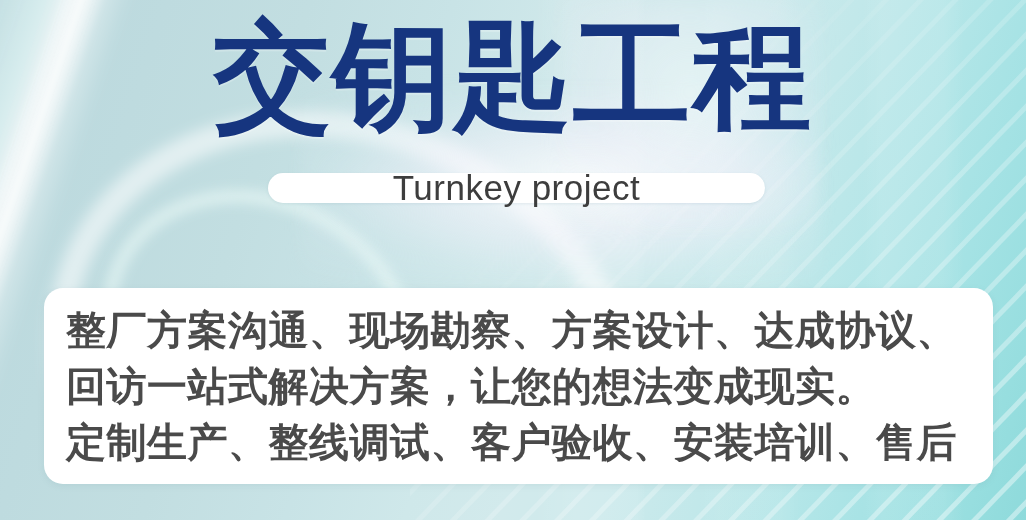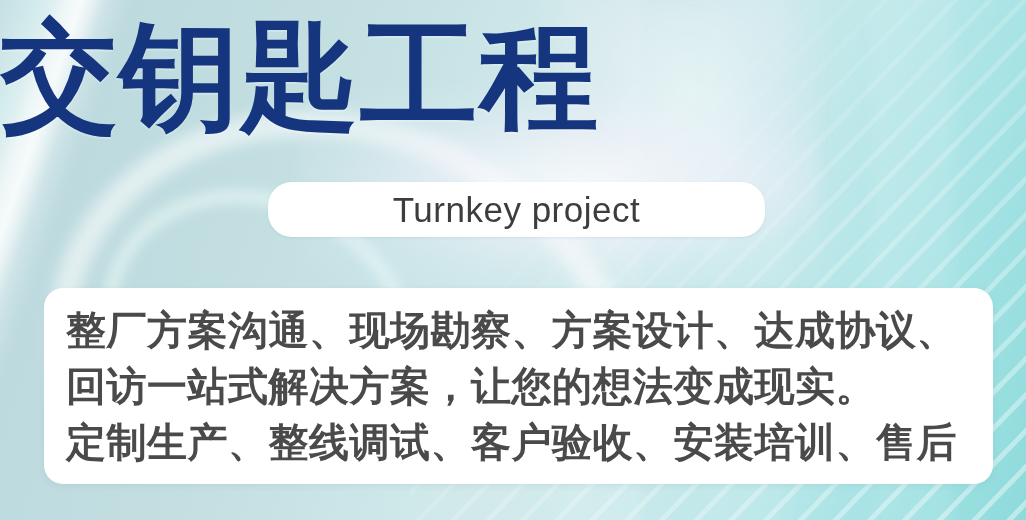--- a/index.html
+++ b/index.html
@@ -169,36 +169,37 @@
     position: relative;
     width: 100%;
     height: 100%;
   }
 
   .headline {
     position: absolute;
     left: 0;
     right: 0;
     top: 12px;
+    text-align: center;
     font-family: "Liberation Sans", sans-serif;
     font-weight: bold;
     font-size: 118px;
     line-height: 128px;
     letter-spacing: 2px;
     color: #16357f;
     white-space: nowrap;
     text-shadow: 0 2px 1px rgba(255,255,255,0.25);
   }
 
   .subtitle-pill {
     position: absolute;
     left: 268px;
-    top: 182px;
+    top: 173px;
     width: 497px;
-    height: 55px;
+    height: 30px;
     border-radius: 24px;
     background: #ffffff;
     box-shadow: 0 1px 3px rgba(120,160,170,0.18);
   }
   .subtitle-text {
     position: absolute;
     inset: 0;
     display: flex;
     align-items: center;
     justify-content: center;

